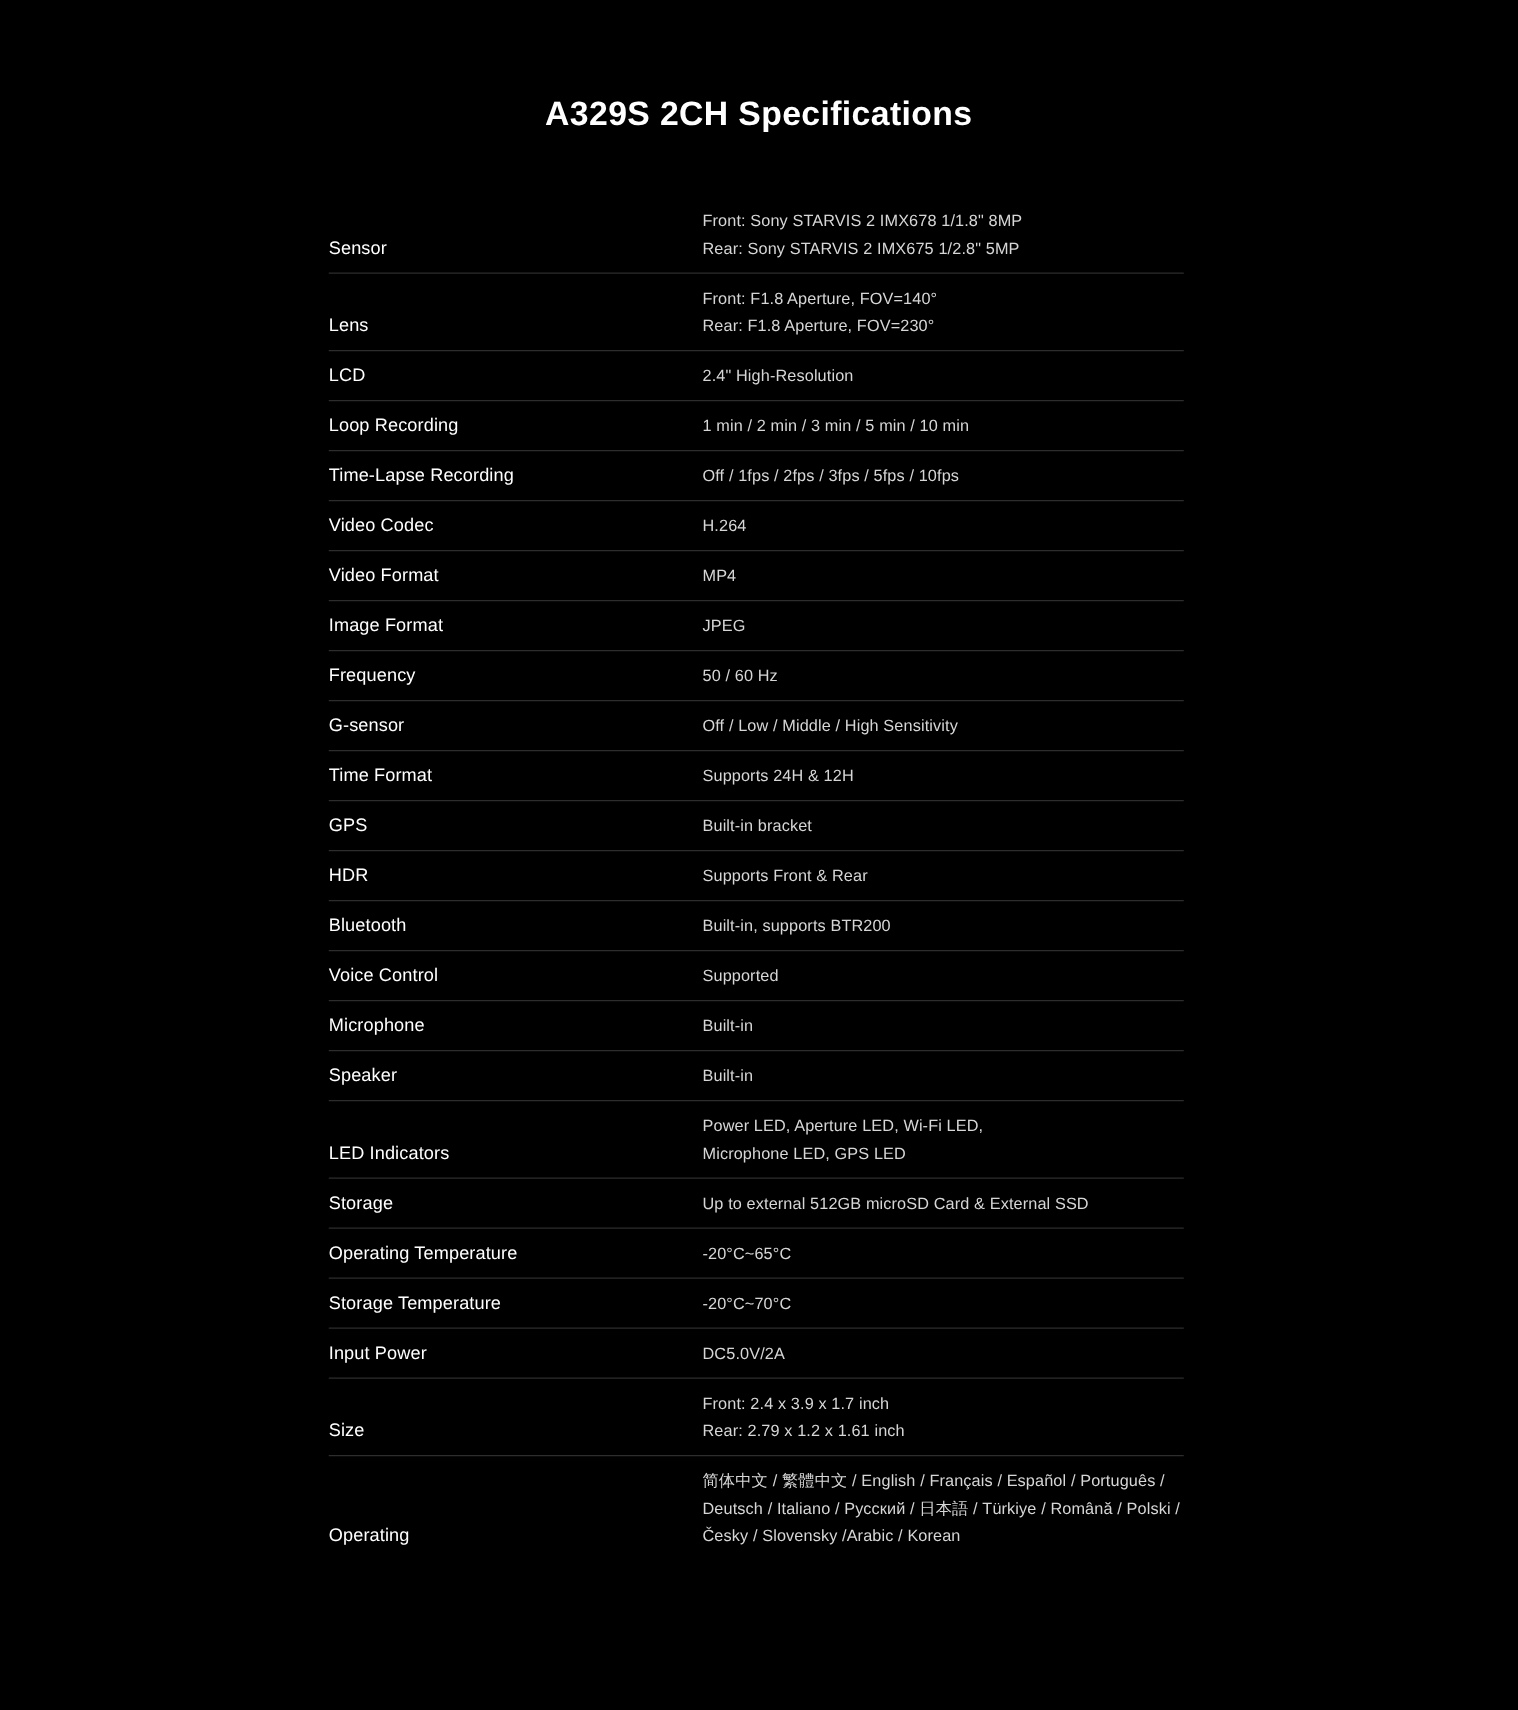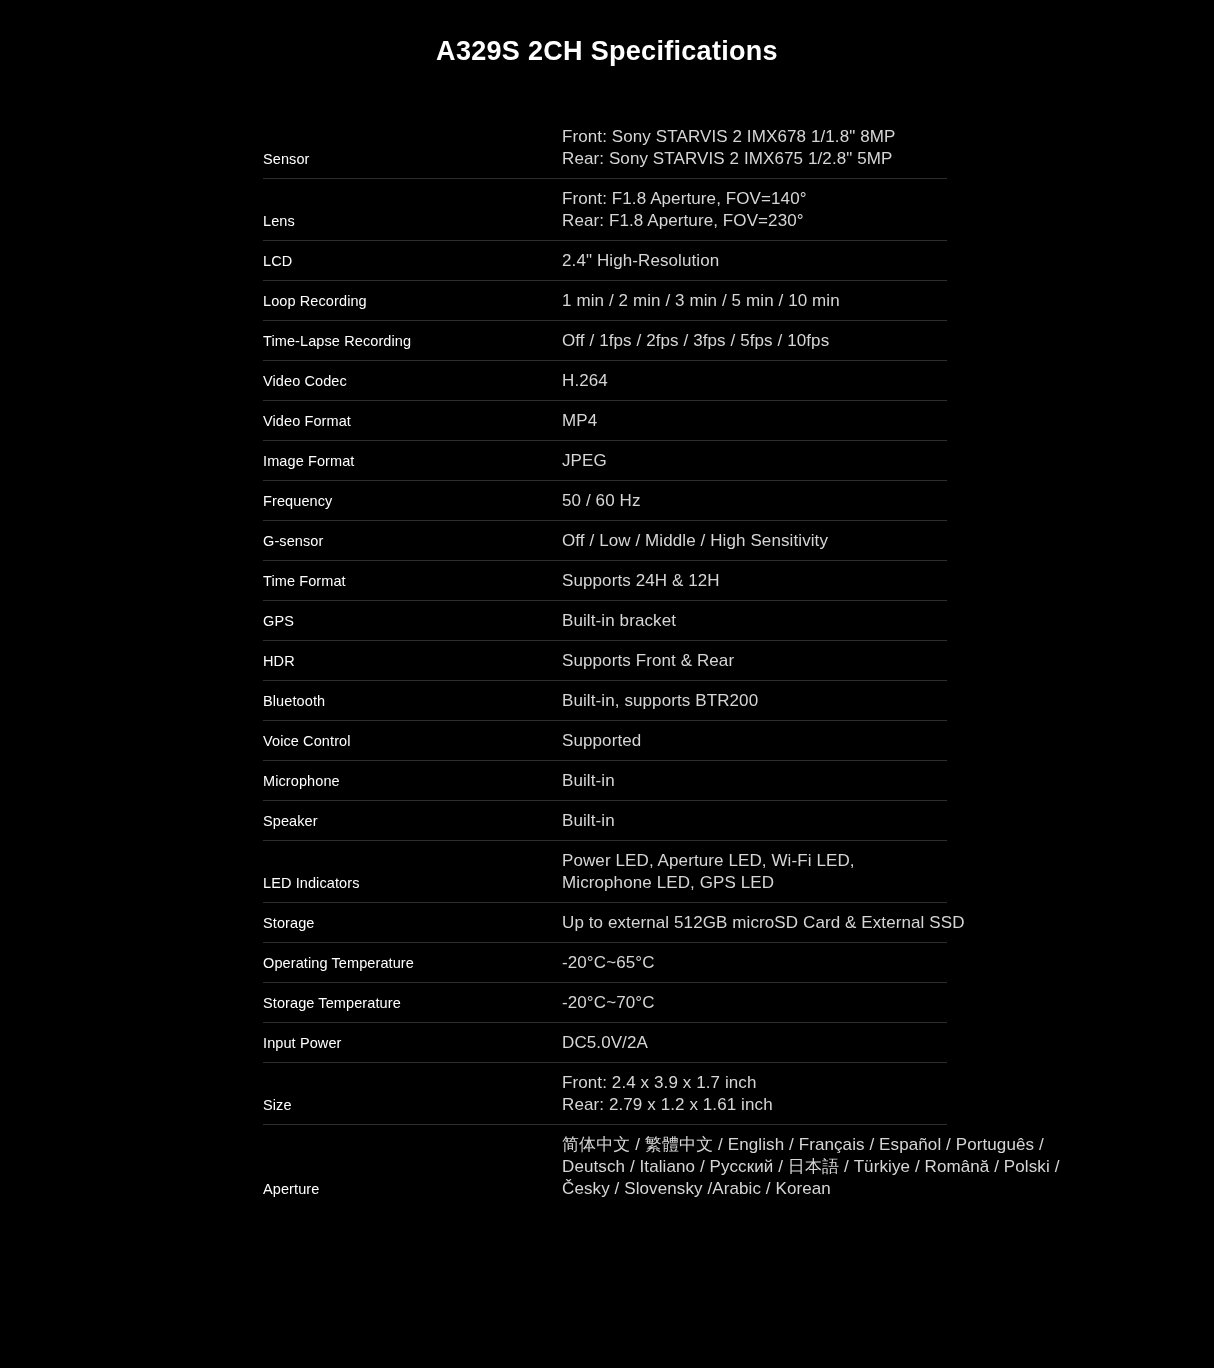--- a/index.html
+++ b/index.html
@@ -4,21 +4,21 @@
 <style>
   * { margin: 0; padding: 0; box-sizing: border-box; }
   html, body {
     width: 1214px;
     height: 1368px;
     background: #000000;
     font-family: "Liberation Sans", "DejaVu Sans", sans-serif;
     overflow: hidden;
   }
   .page-title {
-    padding-top: 35px;
+    padding-top: 75px;
     text-align: center;
     color: #ffffff;
     font-size: 27px;
     font-weight: 700;
     letter-spacing: 0.3px;
     line-height: 32px;
   }
   .spec-table {
     width: 684px;
     margin: 50px 0 0 263px;
@@ -39,21 +39,21 @@
     font-size: 14.5px;
     line-height: 22px;
     letter-spacing: 0.1px;
   }
   .spec-value {
     flex: 0 0 455px;
     width: 455px;
   }
   .value-line {
     color: #d6d6d6;
-    font-size: 17px;
+    font-size: 13px;
     line-height: 22px;
     letter-spacing: 0.1px;
     white-space: nowrap;
   }
 </style>
 </head>
 <body>
 
 <div class="page">
   <h1 class="page-title">A329S 2CH Specifications</h1>
@@ -219,21 +219,21 @@
 
   <div class="spec-row">
     <div class="spec-label">Size</div>
     <div class="spec-value">
           <div class="value-line">Front: 2.4 x 3.9 x 1.7 inch</div>
           <div class="value-line">Rear: 2.79 x 1.2 x 1.61 inch</div>
         </div>
   </div>
 
   <div class="spec-row">
-    <div class="spec-label">Aperture</div>
+    <div class="spec-label">Operating</div>
     <div class="spec-value">
           <div class="value-line">简体中文 / 繁體中文 / English / Français / Español / Português /</div>
           <div class="value-line">Deutsch / Italiano / Русский / 日本語 / Türkiye / Română / Polski /</div>
           <div class="value-line">Česky / Slovensky /Arabic / Korean</div>
         </div>
   </div>
 </div>
 </div>
 
 </body></html>

